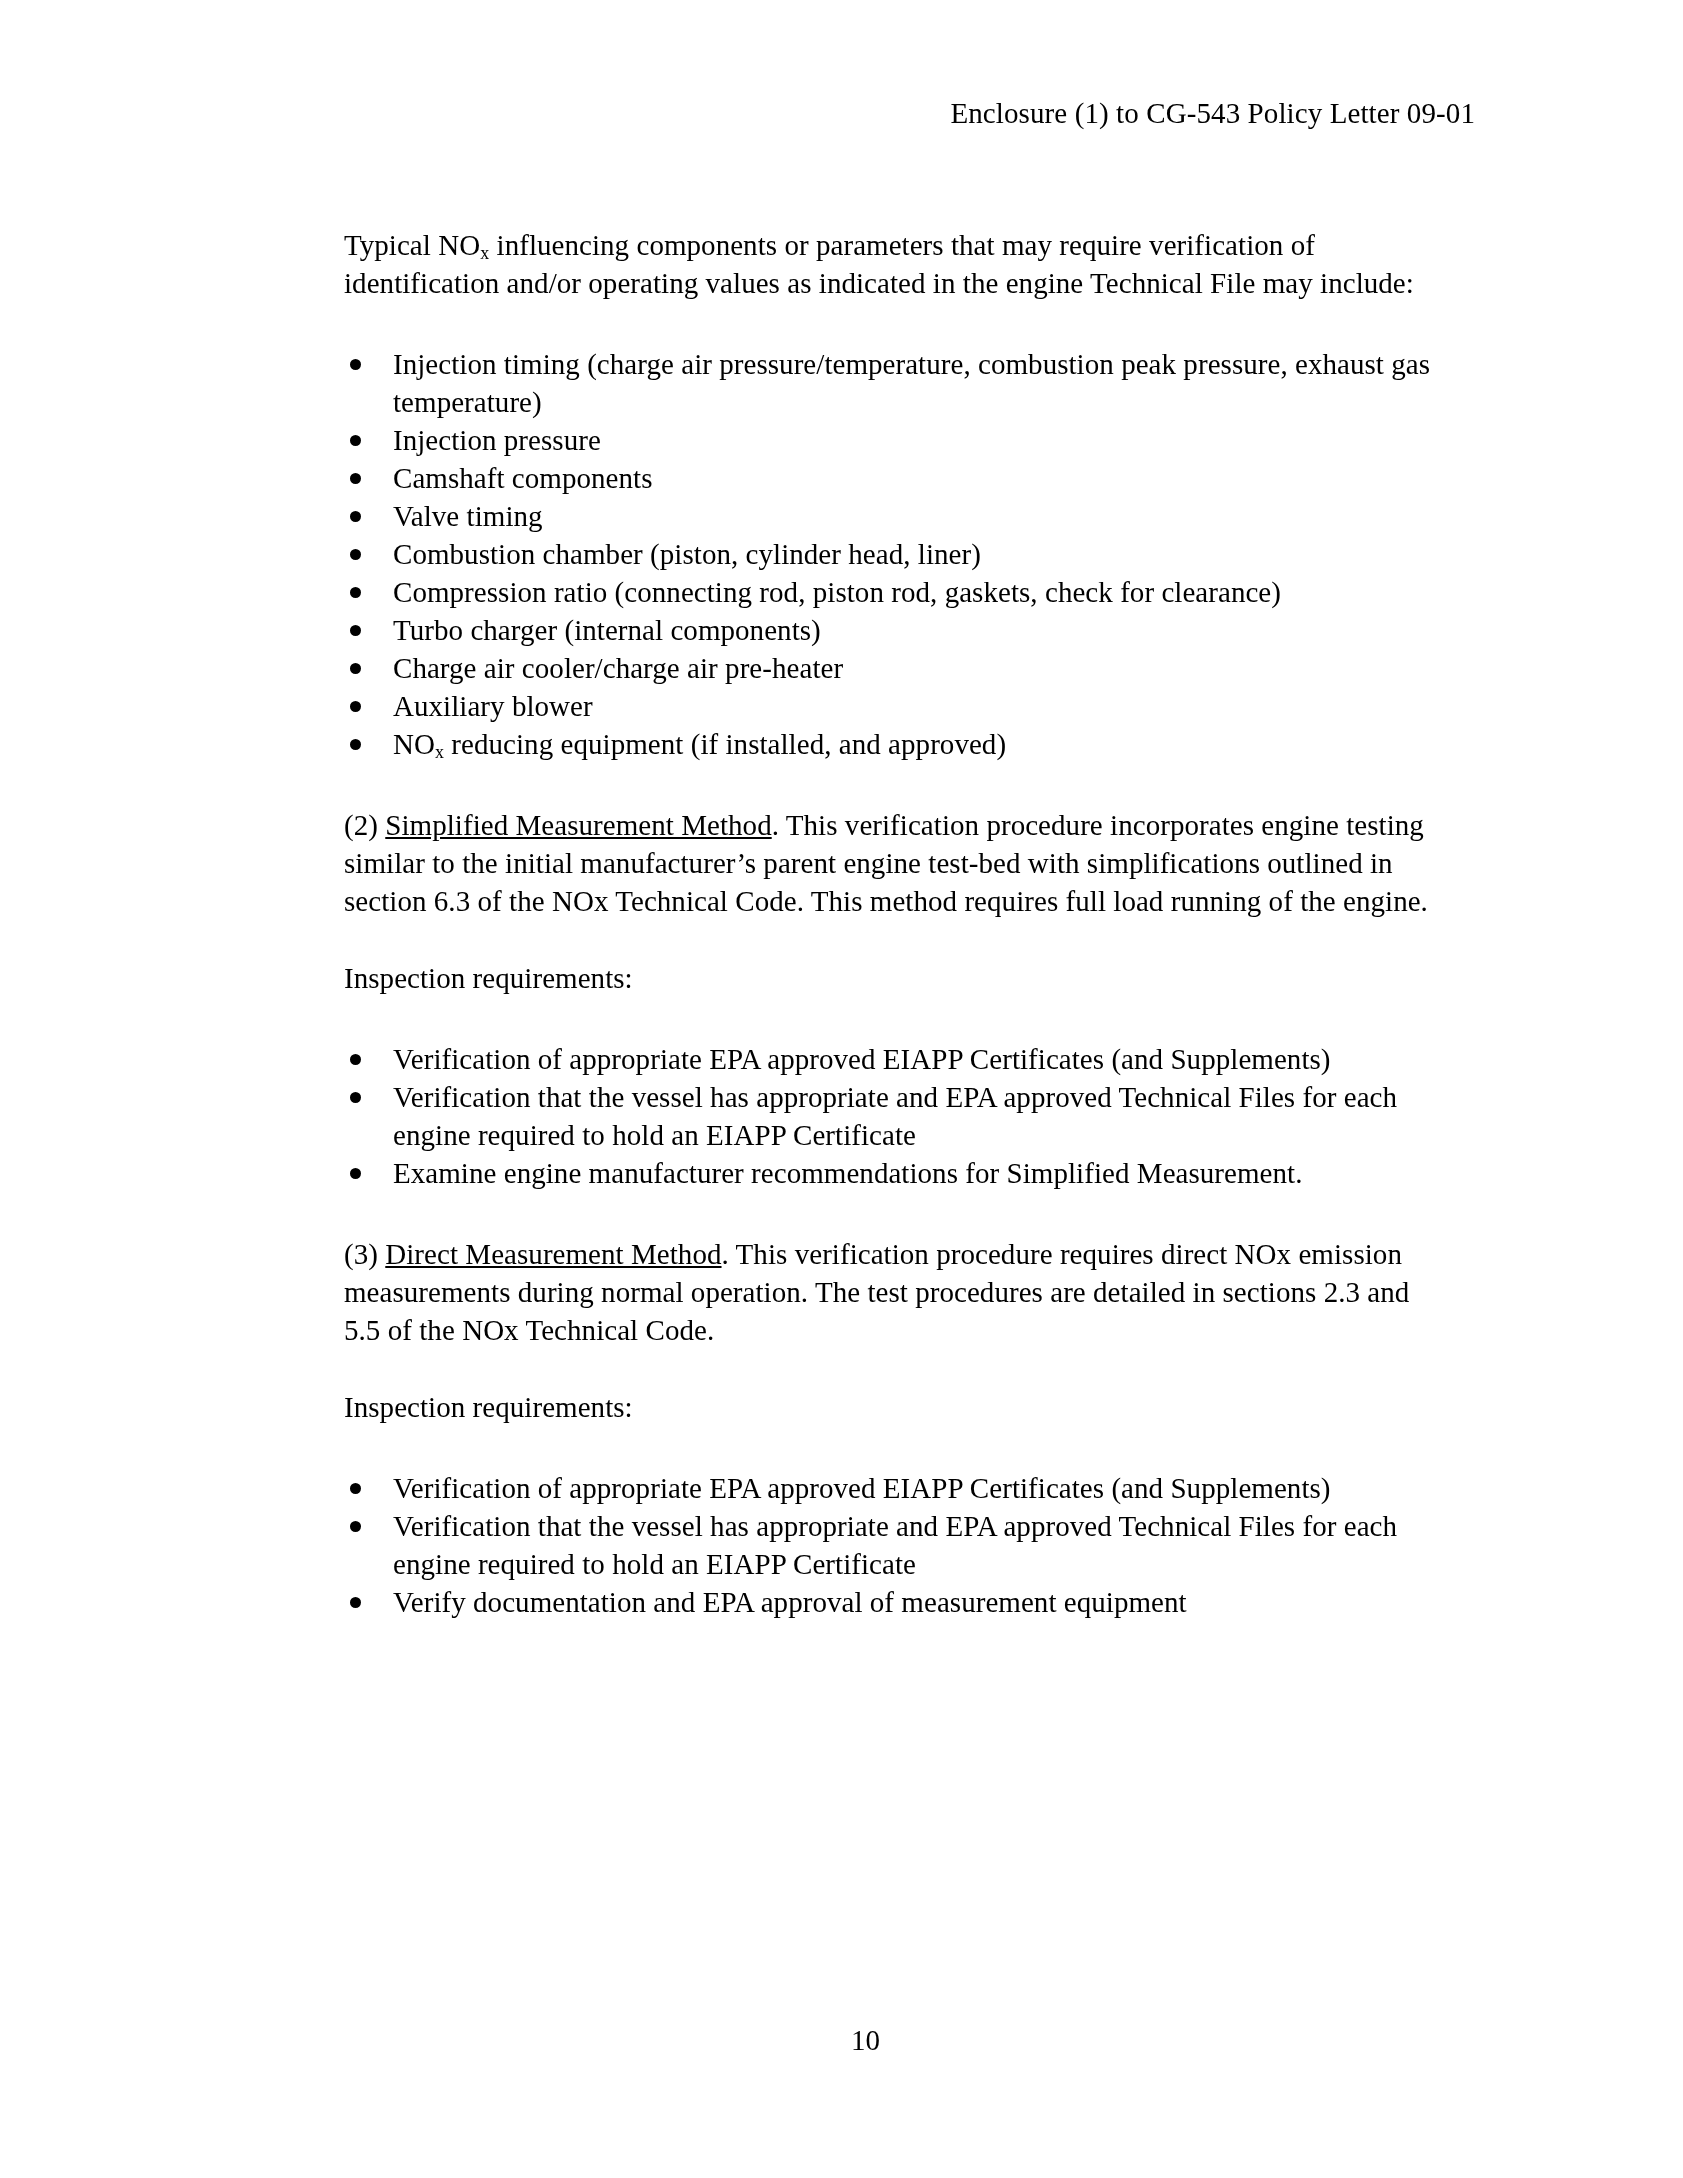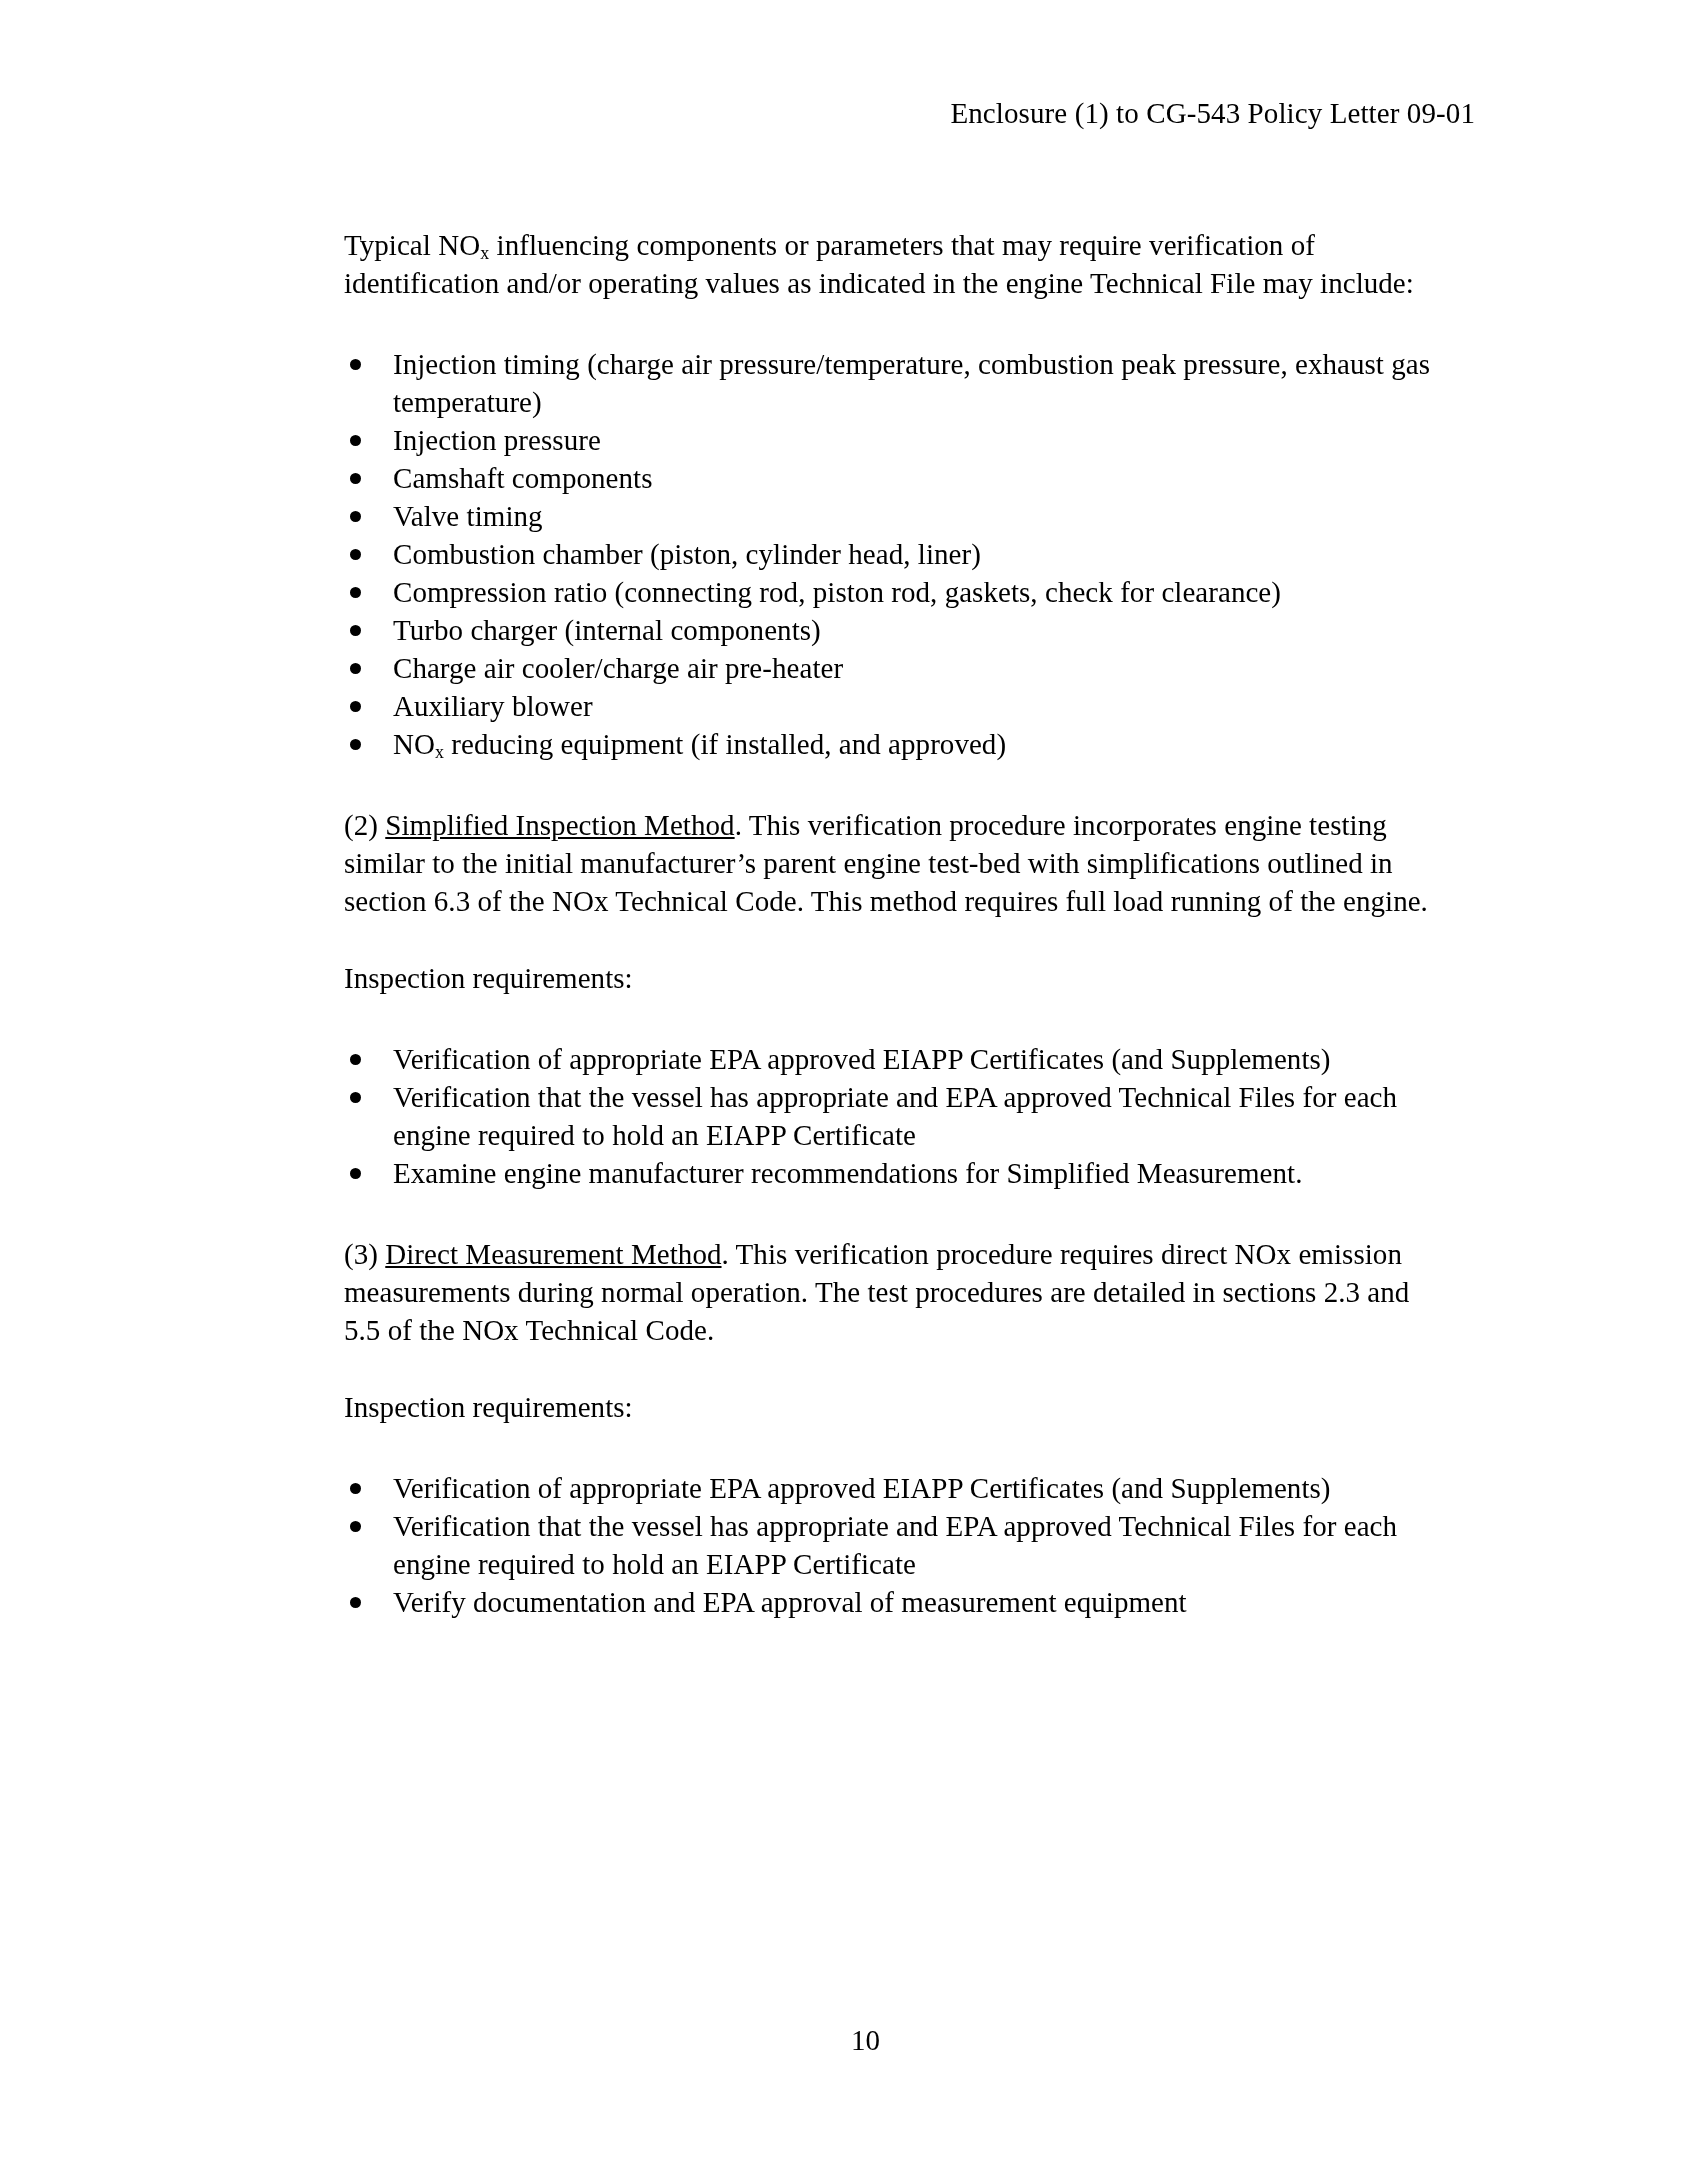--- a/index.html
+++ b/index.html
@@ -156,21 +156,21 @@
           <span class="li-text">Auxiliary blower</span>
         </li>
       <li>
           <span class="bullet-dot"></span>
           <span class="li-text"><span>NO</span><sub>x</sub><span> reducing equipment (if installed, and approved)</span></span>
         </li>
     </ul>
 
     <div class="gap-md"></div>
 
-    <p class="para"><span>(2) </span><span class="ul-underline">Simplified Inspection Method</span><span>.  This verification procedure incorporates engine testing similar to the initial manufacturer’s parent engine test-bed with simplifications outlined in section 6.3 of the NOx Technical Code.  This method requires full load running of the engine.</span></p>
+    <p class="para"><span>(2) </span><span class="ul-underline">Simplified Measurement Method</span><span>.  This verification procedure incorporates engine testing similar to the initial manufacturer’s parent engine test-bed with simplifications outlined in section 6.3 of the NOx Technical Code.  This method requires full load running of the engine.</span></p>
 
     <div class="gap-md"></div>
 
     <p class="para">Inspection requirements:</p>
 
     <div class="gap-md"></div>
 
     <ul class="bullets">
       <li>
           <span class="bullet-dot"></span>

